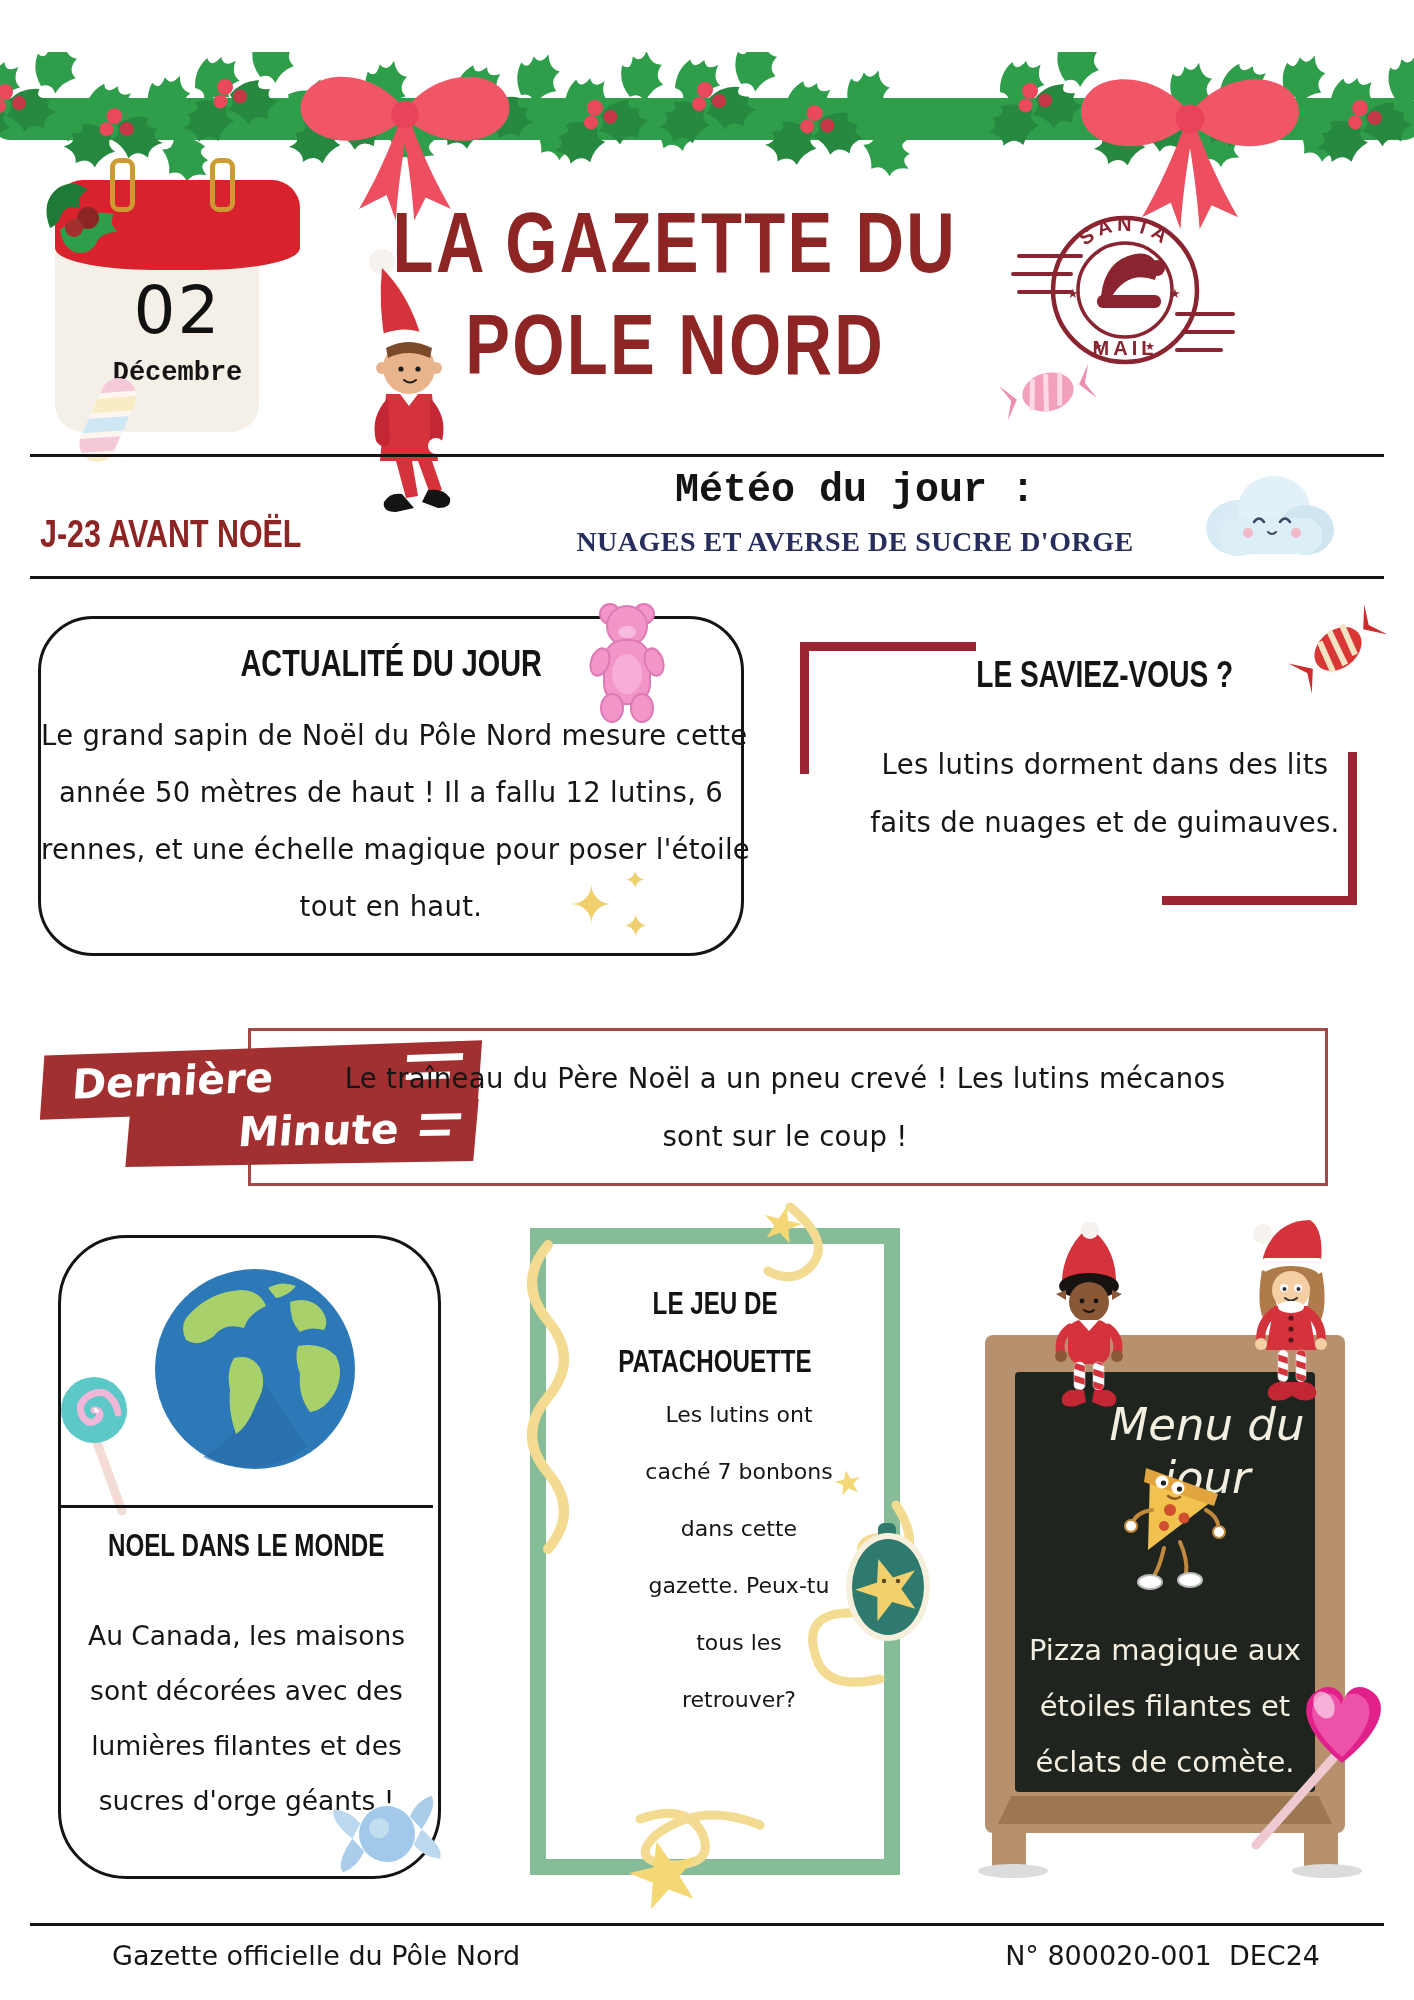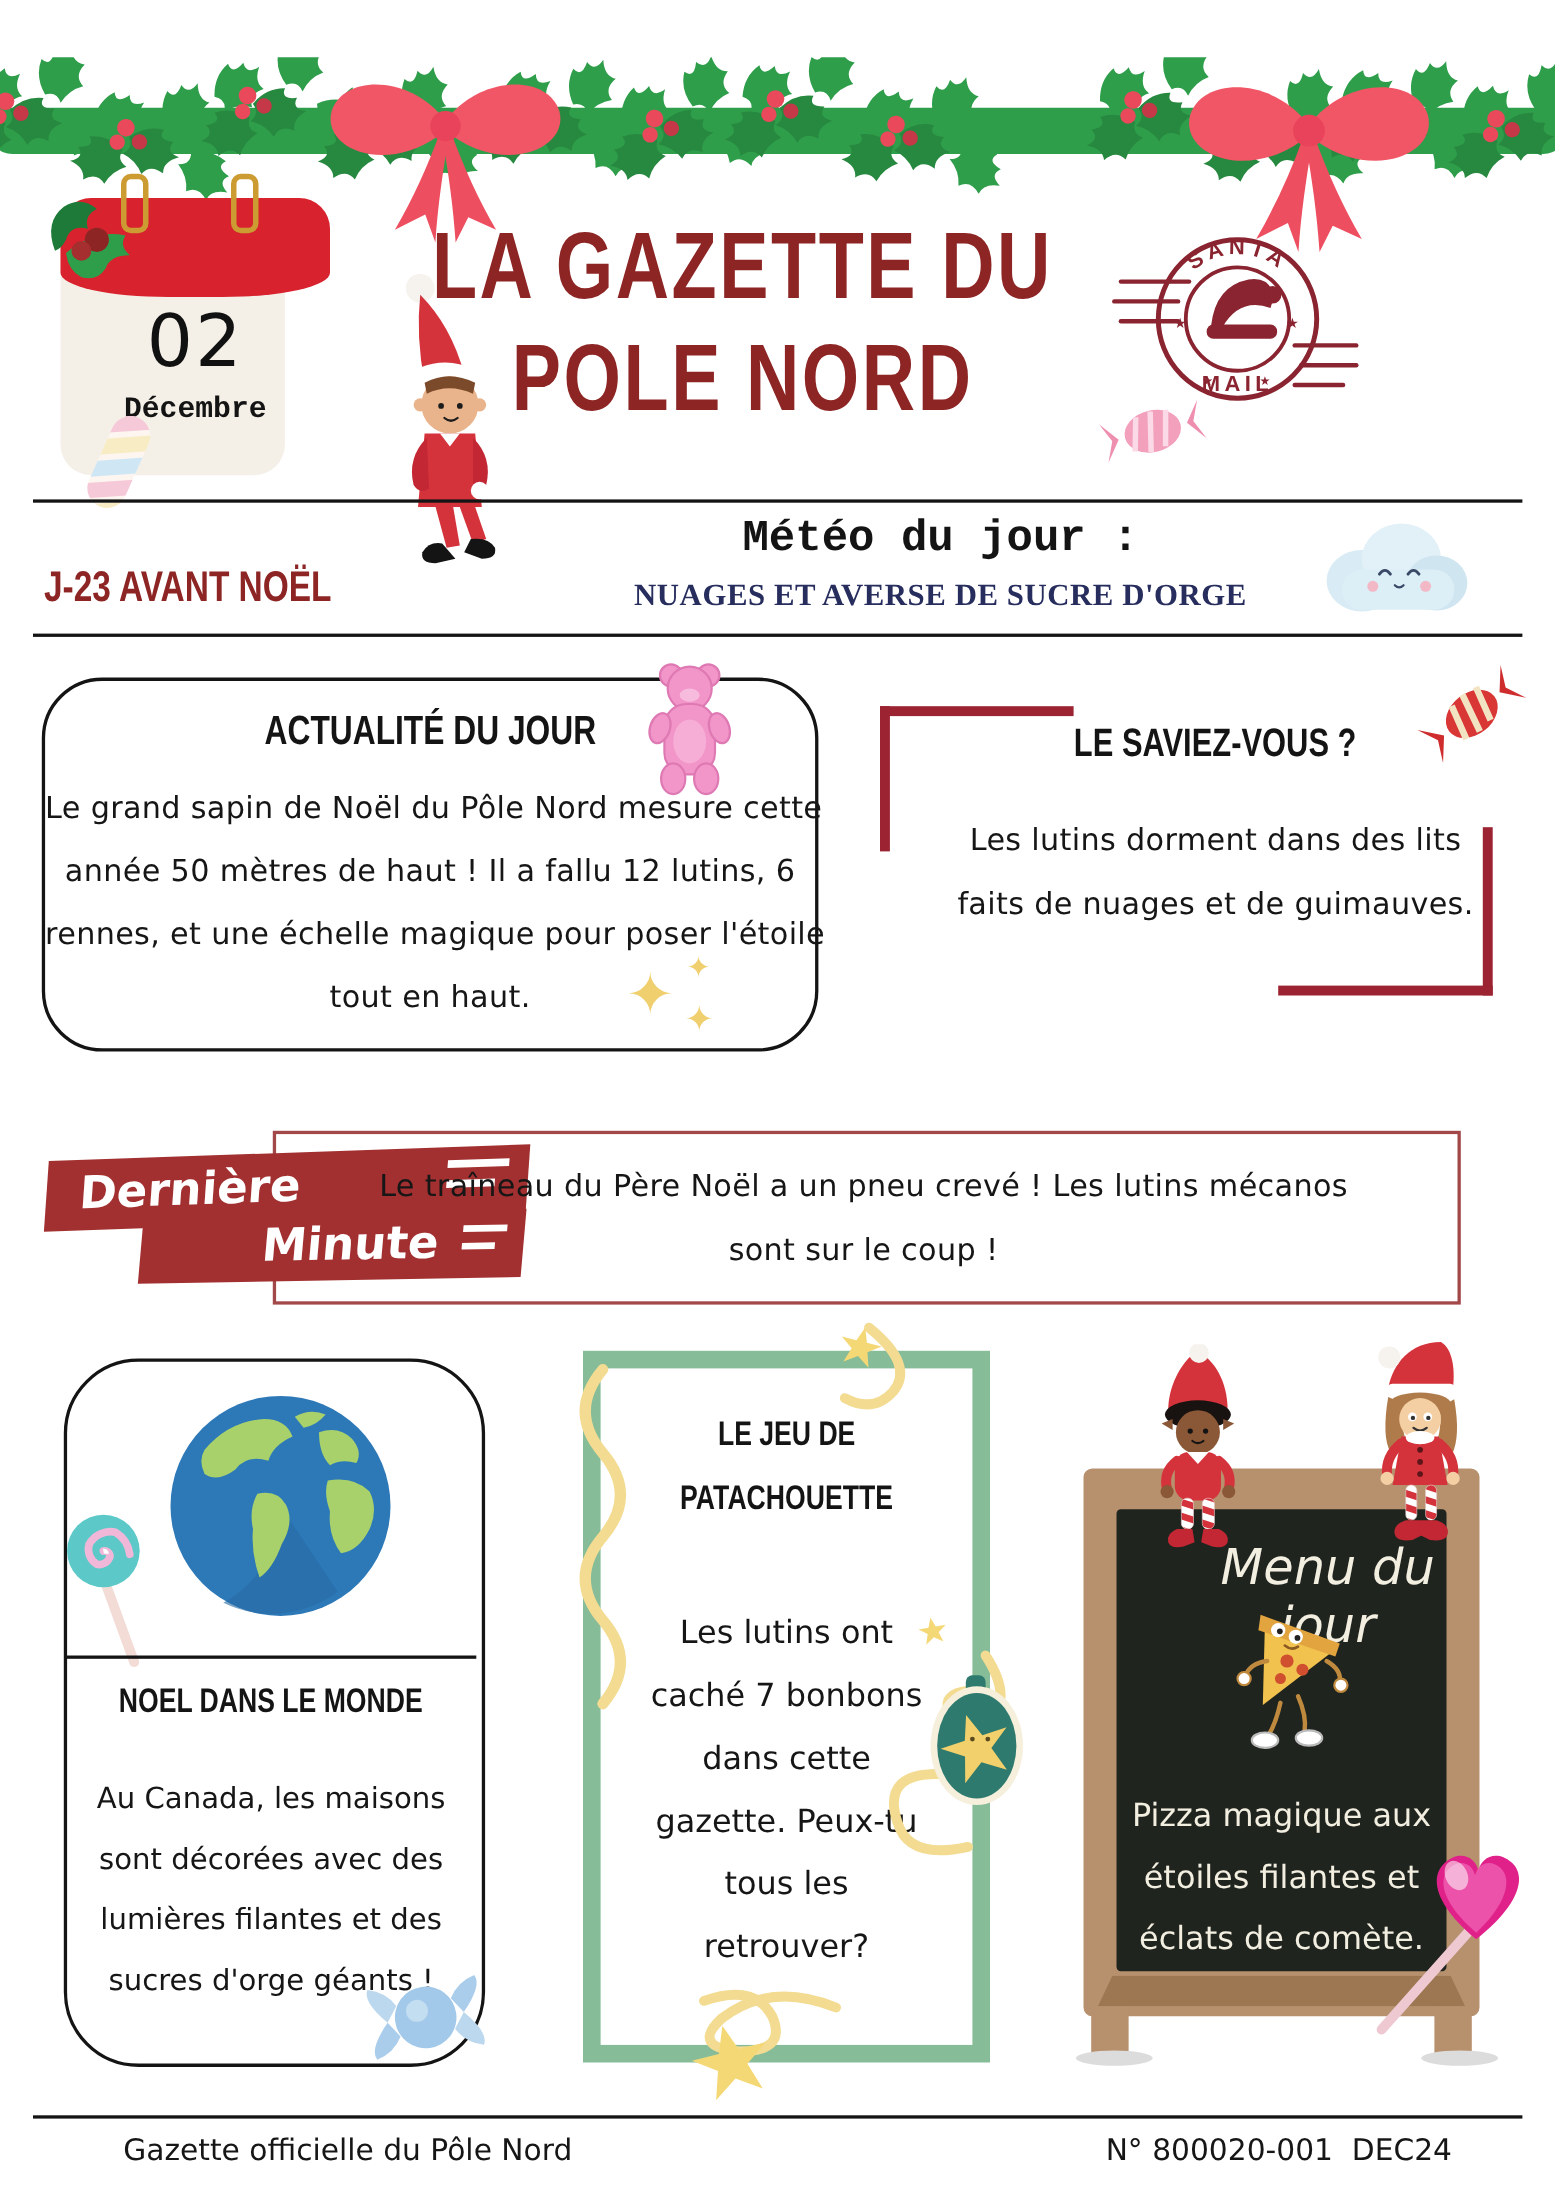--- a/index.html
+++ b/index.html
@@ -283,21 +283,21 @@
     </g>
   </svg>
 
   <div class="abs" style="left:530px;top:1228px;width:370px;height:647px;border:16px solid #87bc98;background:#fff;box-sizing:border-box;"></div>
   <div class="abs center" style="left:530px;top:1286px;width:370px;">
     <span class="cx cond" style="font-size:31px;">LE JEU DE</span>
   </div>
   <div class="abs center" style="left:530px;top:1344px;width:370px;">
     <span class="cx cond" style="font-size:31px;">PATACHOUETTE</span>
   </div>
-  <div class="abs center hand" style="left:546px;top:1456px;width:338px;font-size:29px;line-height:57px;white-space:nowrap;">
+  <div class="abs center hand" style="left:546px;top:1386px;width:338px;font-size:22px;line-height:57px;white-space:nowrap;padding-left:24px;">
     <div>Les lutins ont</div>
     <div>caché 7 bonbons</div>
     <div>dans cette</div>
     <div>gazette. Peux-tu</div>
     <div>tous les</div>
     <div>retrouver?</div>
   </div>
 
   <svg class="abs" style="left:460px;top:1185px;pointer-events:none;" width="600" height="760" viewBox="0 0 600 760">
     <defs>

